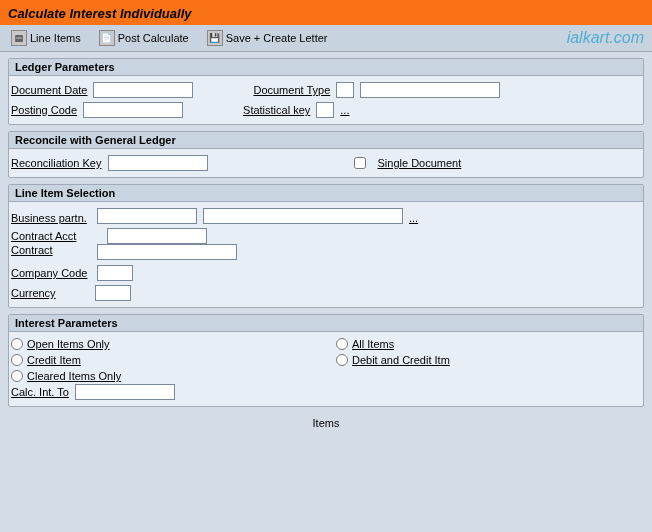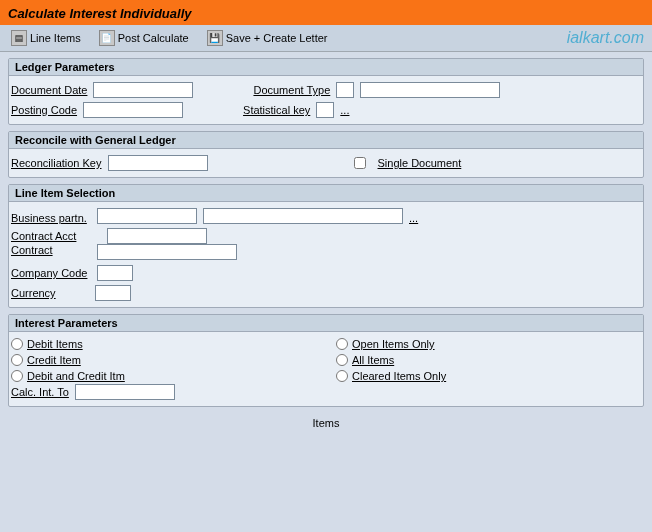--- a/index.html
+++ b/index.html
@@ -201,34 +201,30 @@
         <input class="input-field input-sm" style="width: 36px;" type="text" value="">
       </div>
     </div>
   </div>
 
   <div class="section">
     <div class="section-header">Interest Parameters</div>
     <div class="section-body">
       <div class="interest-grid">
         <div class="radio-row">
-          <input type="radio" name="item-type" class="radio-input" style="">
-          <span class="label">Debit Items</span>
-        </div>
-        <div class="radio-row">
           <input type="radio" name="item-scope" class="radio-input" style="">
           <span class="label">Open Items Only</span>
         </div>
         <div class="radio-row">
+          <input type="radio" name="item-scope" class="radio-input" style="">
+          <span class="label">All Items</span>
+        </div>
+        <div class="radio-row">
           <input type="radio" name="item-type" class="radio-input" style="">
           <span class="label">Credit Item</span>
-        </div>
-        <div class="radio-row">
-          <input type="radio" name="item-scope" class="radio-input" style="">
-          <span class="label">All Items</span>
         </div>
         <div class="radio-row">
           <input type="radio" name="item-type" class="radio-input" style="">
           <span class="label">Debit and Credit Itm</span>
         </div>
         <div class="radio-row">
           <input type="radio" name="item-scope" class="radio-input" style="">
           <span class="label">Cleared Items Only</span>
         </div>
       </div>

